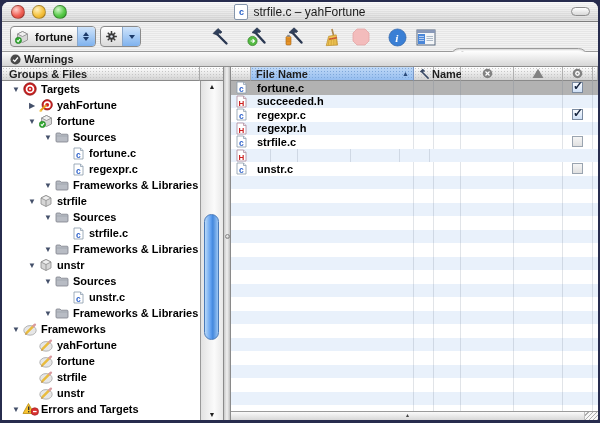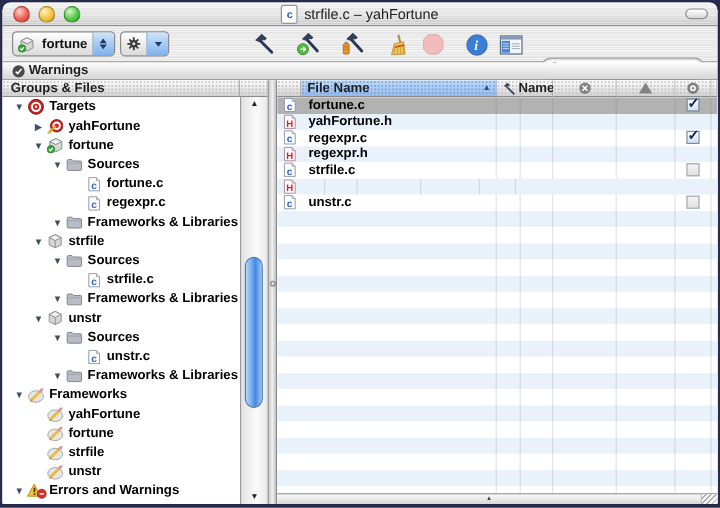--- a/index.html
+++ b/index.html
@@ -518,21 +518,21 @@
               <span class="icon">
                 <svg viewBox="0 0 17 14" width="17" height="14">
                   <path d="M6.5 1.5 L12 11.5 L1 11.5 Z" fill="#f8c430" stroke="#b98a10" stroke-width="0.8"></path>
                   <rect x="6" y="4.5" width="1.4" height="3.6" fill="#333"></rect>
                   <rect x="6" y="9" width="1.4" height="1.4" fill="#333"></rect>
                   <circle cx="12.8" cy="9.5" r="3.8" fill="#d83030" stroke="#992020" stroke-width="0.6"></circle>
                   <rect x="11" y="8.9" width="3.6" height="1.3" fill="#fff"></rect>
                 </svg>
               </span>
             </span>
-            <span class="tree-label">Errors and Warnings</span>
+            <span class="tree-label">Errors and Targets</span>
           </div>
         </div>
 
       <div class="vscroll">
         <span class="sb-up">▲</span>
         <span class="sb-thumb"></span>
         <span class="sb-dn">▼</span>
       </div>
 
       <div class="splitter">
@@ -610,21 +610,21 @@
               <div class="tcell cicon" style="width:20px">
                 <span class="icon">
                   <svg viewBox="0 0 11 13" width="11" height="13">
                     <path d="M1 1 L7.5 1 L10 3.5 L10 12 L1 12 Z" fill="#fff" stroke="#aa8899" stroke-width="0.8"></path>
                     <path d="M7.5 1 L7.5 3.5 L10 3.5" fill="#eedde4" stroke="#aa8899" stroke-width="0.7"></path>
                     <text x="2.6" y="10.5" font-size="8" font-weight="bold" fill="#cc2222" font-family="Liberation Sans, sans-serif">H</text>
                   </svg>
                 </span>
               </div>
               <div class="tcell dv" style="width:163px">
-                <span class="fname">yahFortune.h</span>
+                <span class="fname">succeeded.h</span>
               </div>
               <div class="tcell dv" style="width:20px"></div>
               <div class="tcell dv" style="width:27px"></div>
               <div class="tcell dv" style="width:53px"></div>
               <div class="tcell dv" style="width:49px"></div>
               <div class="tcell dv" style="width:30px"></div>
               <div class="tcell" style="width:5px"></div>
             </div>
             <div class="trow">
               <div class="tcell cicon" style="width:20px">

